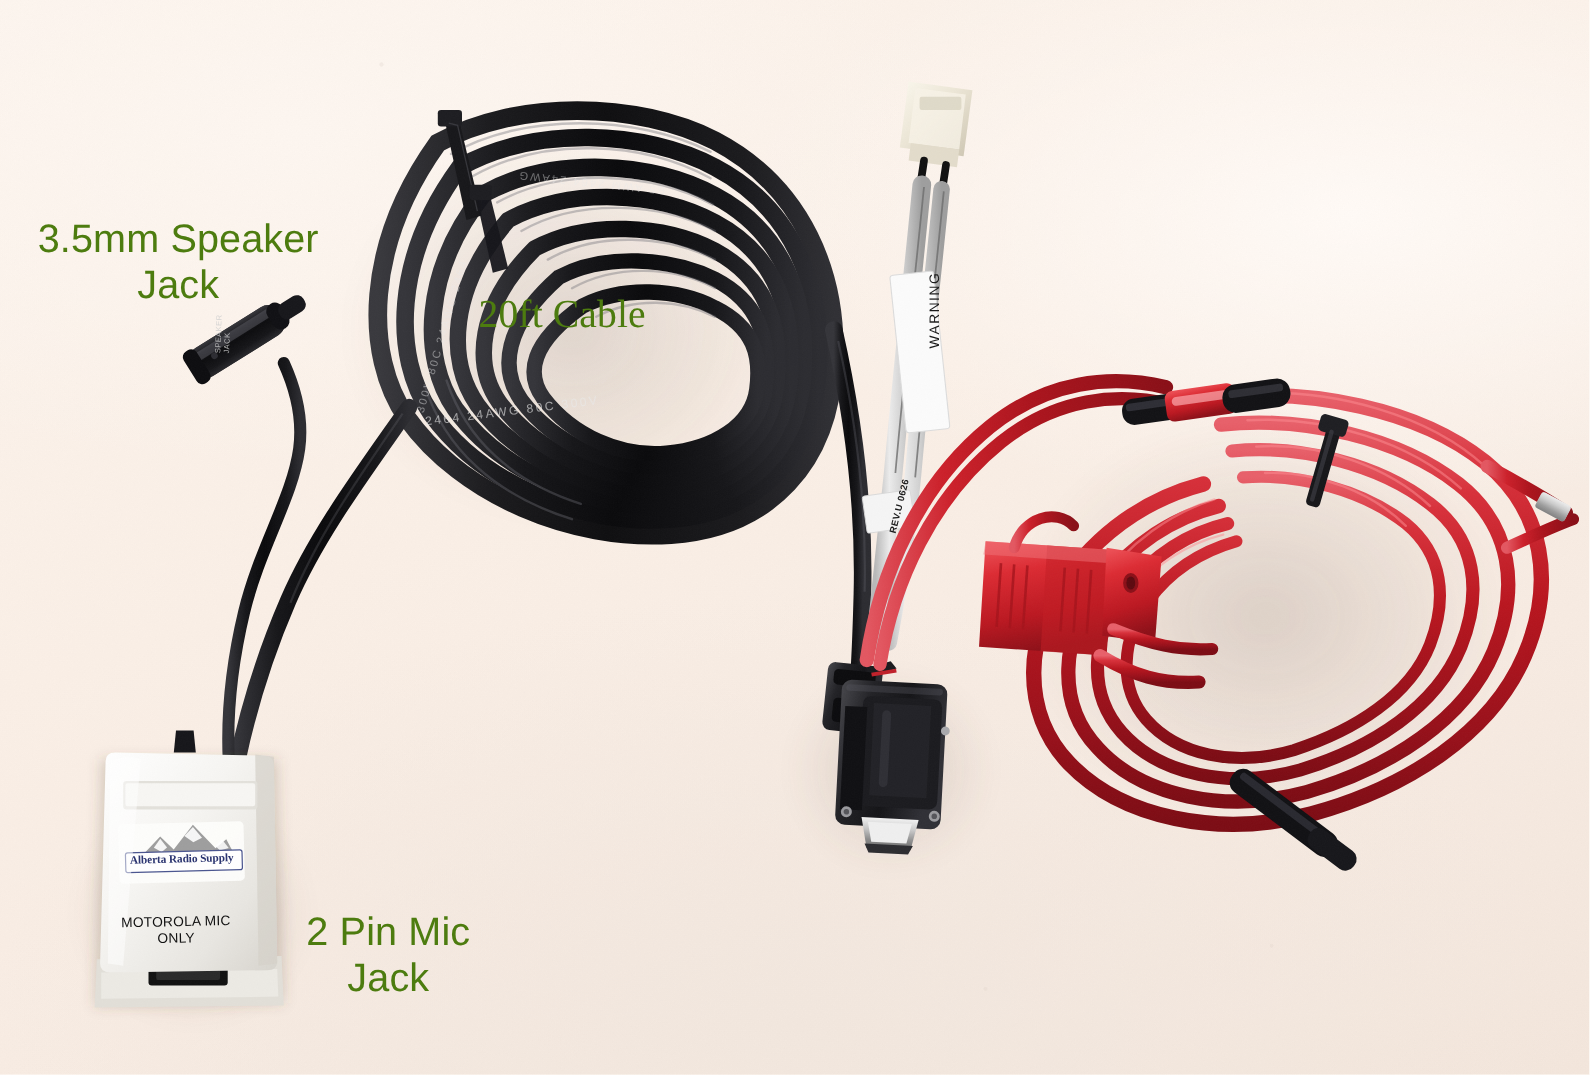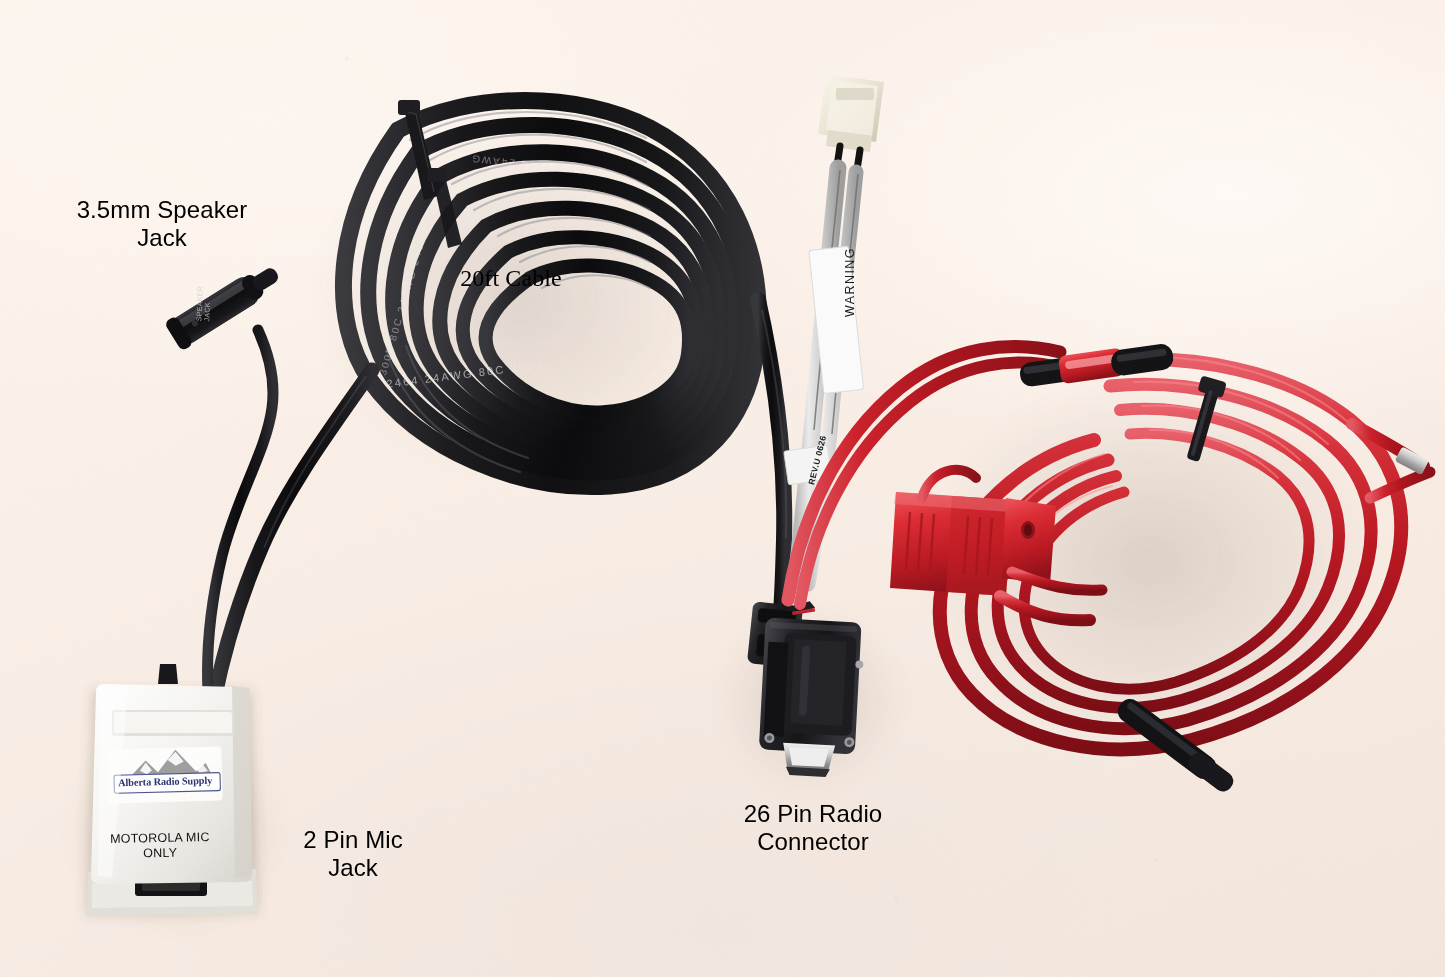--- a/index.html
+++ b/index.html
@@ -41,22 +41,22 @@
   
   .photo {
     position: absolute;
     inset: 0;
     width: 1445px;
     height: 977px;
   }
   
   .caption {
     position: absolute;
-    color: #000000;
-    font-size: 24px;
+    color: #4d7c0f;
+    font-size: 36px;
     line-height: 1.16;
     letter-spacing: .1px;
     text-align: center;
     white-space: pre-line;
     font-weight: 400;
     text-rendering: optimizeLegibility;
   }
   #cap-speaker { left: 12px;  top: 196px; width: 300px; }
   #cap-cable   { left: 396px; top: 265px; width: 230px; font-family: Liberation Serif, serif; }
   #cap-mic     { left: 255px; top: 826px; width: 196px; }
@@ -503,22 +503,20 @@
   </svg>
 
   <div class="caption" id="cap-speaker">3.5mm Speaker
 Jack</div>
 
   <div class="caption" id="cap-cable">20ft Cable</div>
 
   <div class="caption" id="cap-mic">2 Pin Mic
 Jack</div>
 
-  <div class="caption" id="cap-conn">26 Pin Radio
-Connector</div>
 
   <div class="logo-wrap">
     <div id="logo-text">Alberta Radio Supply</div>
   </div>
 
   <div class="boxtext" id="mic-only">MOTOROLA MIC
 ONLY</div>
 
   <div class="micro" id="cable-print-1">2464  24AWG  80C  300V</div>
 

